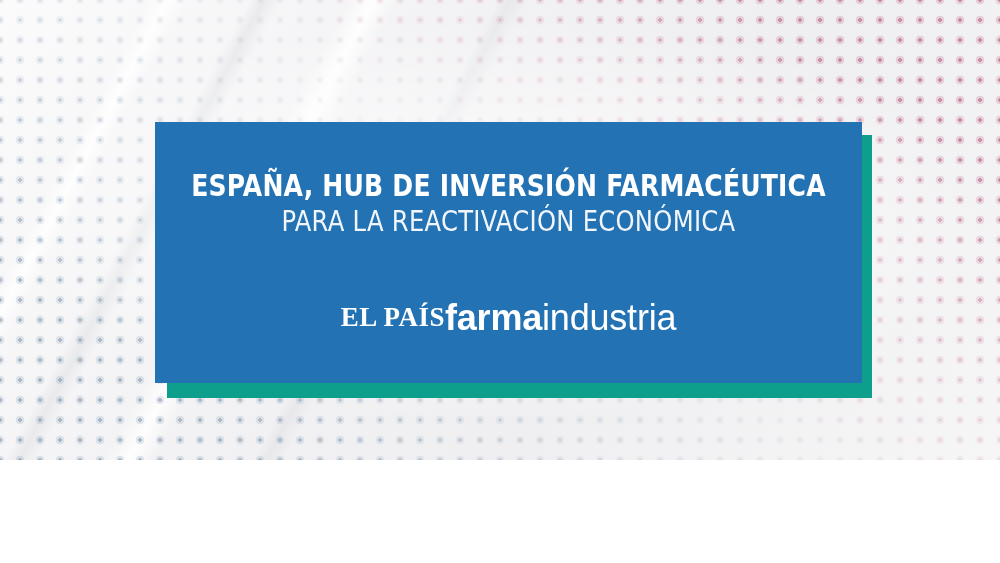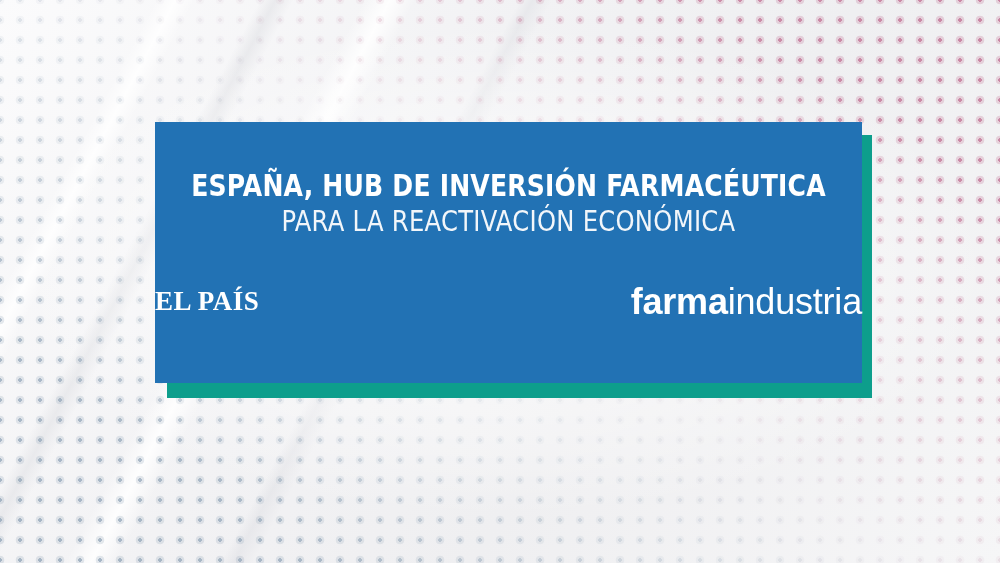--- a/index.html
+++ b/index.html
@@ -10,21 +10,21 @@
   body {
     width: 1000px;
     height: 563px;
     overflow: hidden;
     font-family: "Liberation Sans", sans-serif;
   }
 
   #stage {
     position: relative;
     width: 1000px;
-    height: 563px;
+    height: 460px;
     overflow: hidden;
     background: #0c4a6e;
   }
 
   
 
   
   .bg-base {
     position: absolute;
     inset: 0;
@@ -122,24 +122,24 @@
     color: #f2f6fa;
     font-family: "Liberation Sans Narrow", "DejaVu Sans Condensed", "Liberation Sans", sans-serif;
     font-weight: 400;
     font-size: 29px;
     line-height: 1.32;
     letter-spacing: 0.3px;
     transform: scaleX(0.93);
   }
 
   .logos {
-    margin-top: 40px;
+    margin-top: 56px;
     display: flex;
     align-items: center;
-    justify-content: space-between;
+    justify-content: center;
     width: 100%;
   }
 
   .logo-elpais {
     color: #ffffff;
     font-family: "Liberation Serif", "DejaVu Serif", serif;
     font-weight: 700;
     font-size: 27px;
     letter-spacing: 0.5px;
     white-space: nowrap;

